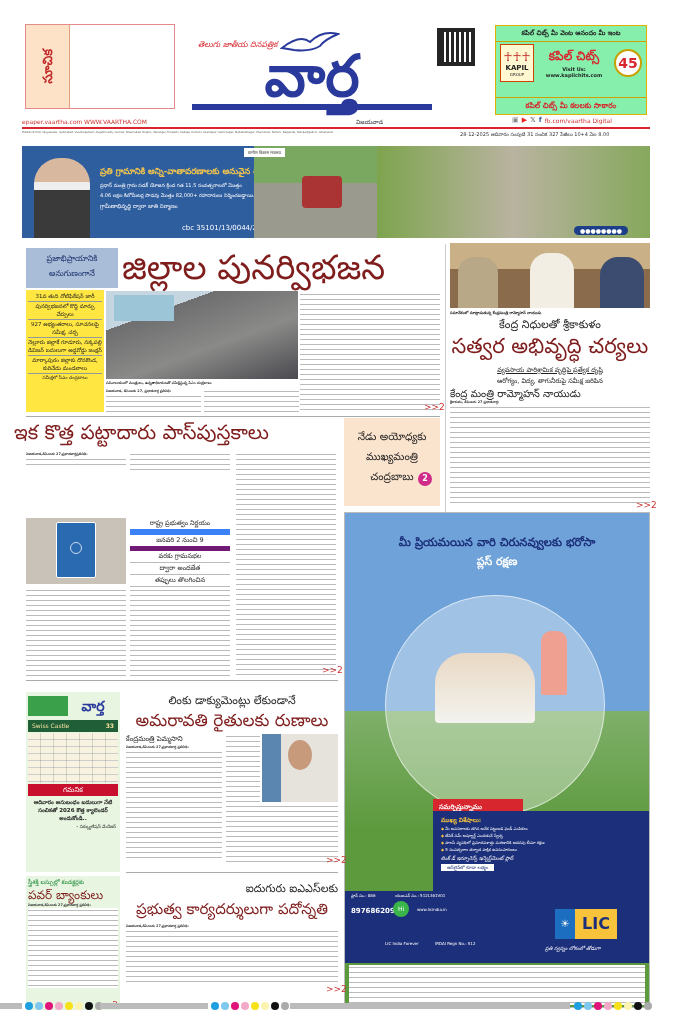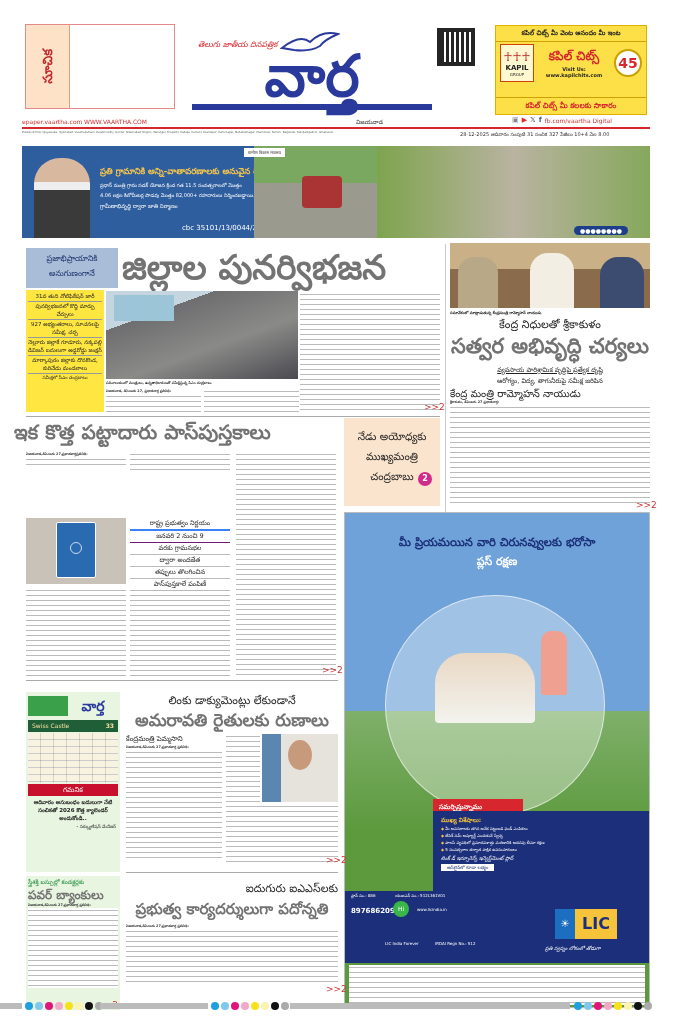--- a/index.html
+++ b/index.html
@@ -1,21 +1,21 @@
 <!DOCTYPE html>
 <html><head>
 <meta charset="utf-8">
 <style>
 *{box-sizing:border-box;margin:0;padding:0}
 body{width:673px;height:1024px;background:#fff;font-family:"DejaVu Sans",sans-serif;position:relative;overflow:hidden;color:#222}
 .abs{position:absolute}
 .txt{font-size:3.4px;line-height:5px;color:#555;text-align:justify;overflow:hidden}
 .txt span{display:block}
 .fill{background:repeating-linear-gradient(#fff 0 2px,#bbb 2px 3px,#fff 3px 5px)}
-.hl{font-family:"DejaVu Sans",sans-serif;font-weight:bold;color:#737373}
+.hl{font-family:"DejaVu Sans",sans-serif;font-weight:normal;color:#7f1d1d}
 .cont{color:#c33;font-size:9px;position:absolute;right:2px;bottom:0}
 .regdots{display:flex;gap:2px;align-items:center}
 .regdots i{display:block;width:8px;height:8px;border-radius:50%}
 </style>
 </head>
 <body>
 
 <div class="abs" style="left:25px;top:24px;width:150px;height:85px;border:1px solid #e58a8a;background:#fff;display:flex">
   <div style="width:44px;background:#fde2c8;display:flex;flex-direction:column;align-items:center;justify-content:center;border-right:1px solid #e0a080">
     <span style="writing-mode:vertical-rl;transform:rotate(180deg);font-weight:bold;color:#c02a2a;font-size:13px">సూచిక</span>
@@ -27,21 +27,21 @@
   <svg style="position:absolute;left:88px;top:10px" width="60" height="26" viewBox="0 0 60 26">
       <path d="M2 18 Q20 4 30 12 Q42 0 58 4 Q44 10 40 16 Q30 22 14 20 Z" fill="none" stroke="#2a3a9c" stroke-width="2"></path>
     </svg>
   <div style="position:absolute;left:0;top:24px;width:240px;text-align:center;font-size:58px;font-weight:bold;color:#2a3a9c;line-height:64px">వార్త</div>
   <div style="position:absolute;left:0;top:84px;width:240px;height:6px;background:#2a3a9c"></div>
 </div>
 
 <div class="abs" style="left:437px;top:28px;width:38px;height:38px;background:
   repeating-linear-gradient(90deg,#000 0 3px,#fff 3px 5px),#000;opacity:.85;border:4px solid #000"></div>
 
-<div class="abs" style="left:495px;top:25px;width:152px;height:90px;background:#fde047;border:1px solid #e0b000;font-size:6.5px;text-align:center">
+<div class="abs" style="left:495px;top:25px;width:152px;height:90px;background:#86efac;border:1px solid #e0b000;font-size:6.5px;text-align:center">
   <div style="padding:3px 0;border-bottom:1px solid #d0a000;font-weight:bold">కపిల్ చిట్స్ మీ వెంట ఆనందం మీ ఇంట</div>
   <div style="display:flex;align-items:center;padding:2px 4px">
     <div style="width:34px;height:38px;border:1px solid #c40;background:#fff8d0;display:flex;flex-direction:column;align-items:center;justify-content:center">
       <span style="color:#c02a2a;font-size:12px">☥☥☥</span>
       <b style="font-size:7px">KAPIL</b>
       <span style="font-size:4px">GROUP</span>
     </div>
     <div style="flex:1">
       <div style="color:#d7262e;font-weight:bold;font-size:12px">కపిల్ చిట్స్</div>
       <div style="font-size:5px;font-weight:bold">Visit Us:</div>
@@ -132,22 +132,22 @@
   <span style="font-weight:bold;color:#333">విజయవాడ,డిసెంబరు 27,ప్రభాతవార్తప్రతినిధి:</span>
   <div class="fill" style="height:12px"></div>
 </div>
 <div class="abs fill" style="left:130px;top:452px;width:100px;height:18px"></div>
 <div class="abs fill" style="left:236px;top:452px;width:100px;height:224px"></div>
 <div class="abs" style="left:26px;top:518px;width:100px;height:66px;background:#c8c2b8;overflow:hidden">
   <div style="position:absolute;left:30px;top:4px;width:40px;height:56px;background:#2a6ab0;border:1px solid #fff;border-radius:2px"></div>
   <div style="position:absolute;left:44px;top:24px;width:12px;height:12px;border-radius:50%;border:1px solid #cde"></div>
 </div>
 <div class="abs" style="left:130px;top:518px;width:100px;height:66px;font-size:6.5px;line-height:11px;text-align:center">
-  <div style="border-bottom:2px solid #3b82f6">రాష్ట్ర ప్రభుత్వం నిర్ణయం</div>
-  <div style="border-bottom:1px solid #701a75">జనవరి 2 నుంచి 9</div>
+  <div style="border-bottom:6px solid #3b82f6">రాష్ట్ర ప్రభుత్వం నిర్ణయం</div>
+  <div style="border-bottom:5px solid #701a75">జనవరి 2 నుంచి 9</div>
   <div style="border-bottom:1px solid #bbb">వరకు గ్రామసభల</div>
   <div style="border-bottom:1px solid #bbb">ద్వారా అందజేత</div>
   <div style="border-bottom:1px solid #bbb">తప్పులు తొలగించిన</div>
   <div>పాస్‌పుస్తకాలే పంపిణీ</div>
 </div>
 <div class="abs fill" style="left:26px;top:588px;width:100px;height:88px"></div>
 <div class="abs fill" style="left:130px;top:588px;width:100px;height:88px"></div>
 <div class="abs cont" style="left:322px;top:665px;right:auto">&gt;&gt;2</div>
 
 <div class="abs" style="left:344px;top:418px;width:96px;height:88px;background:#fbe4cd;text-align:center;font-size:10.5px;line-height:20px;padding-top:8px">

